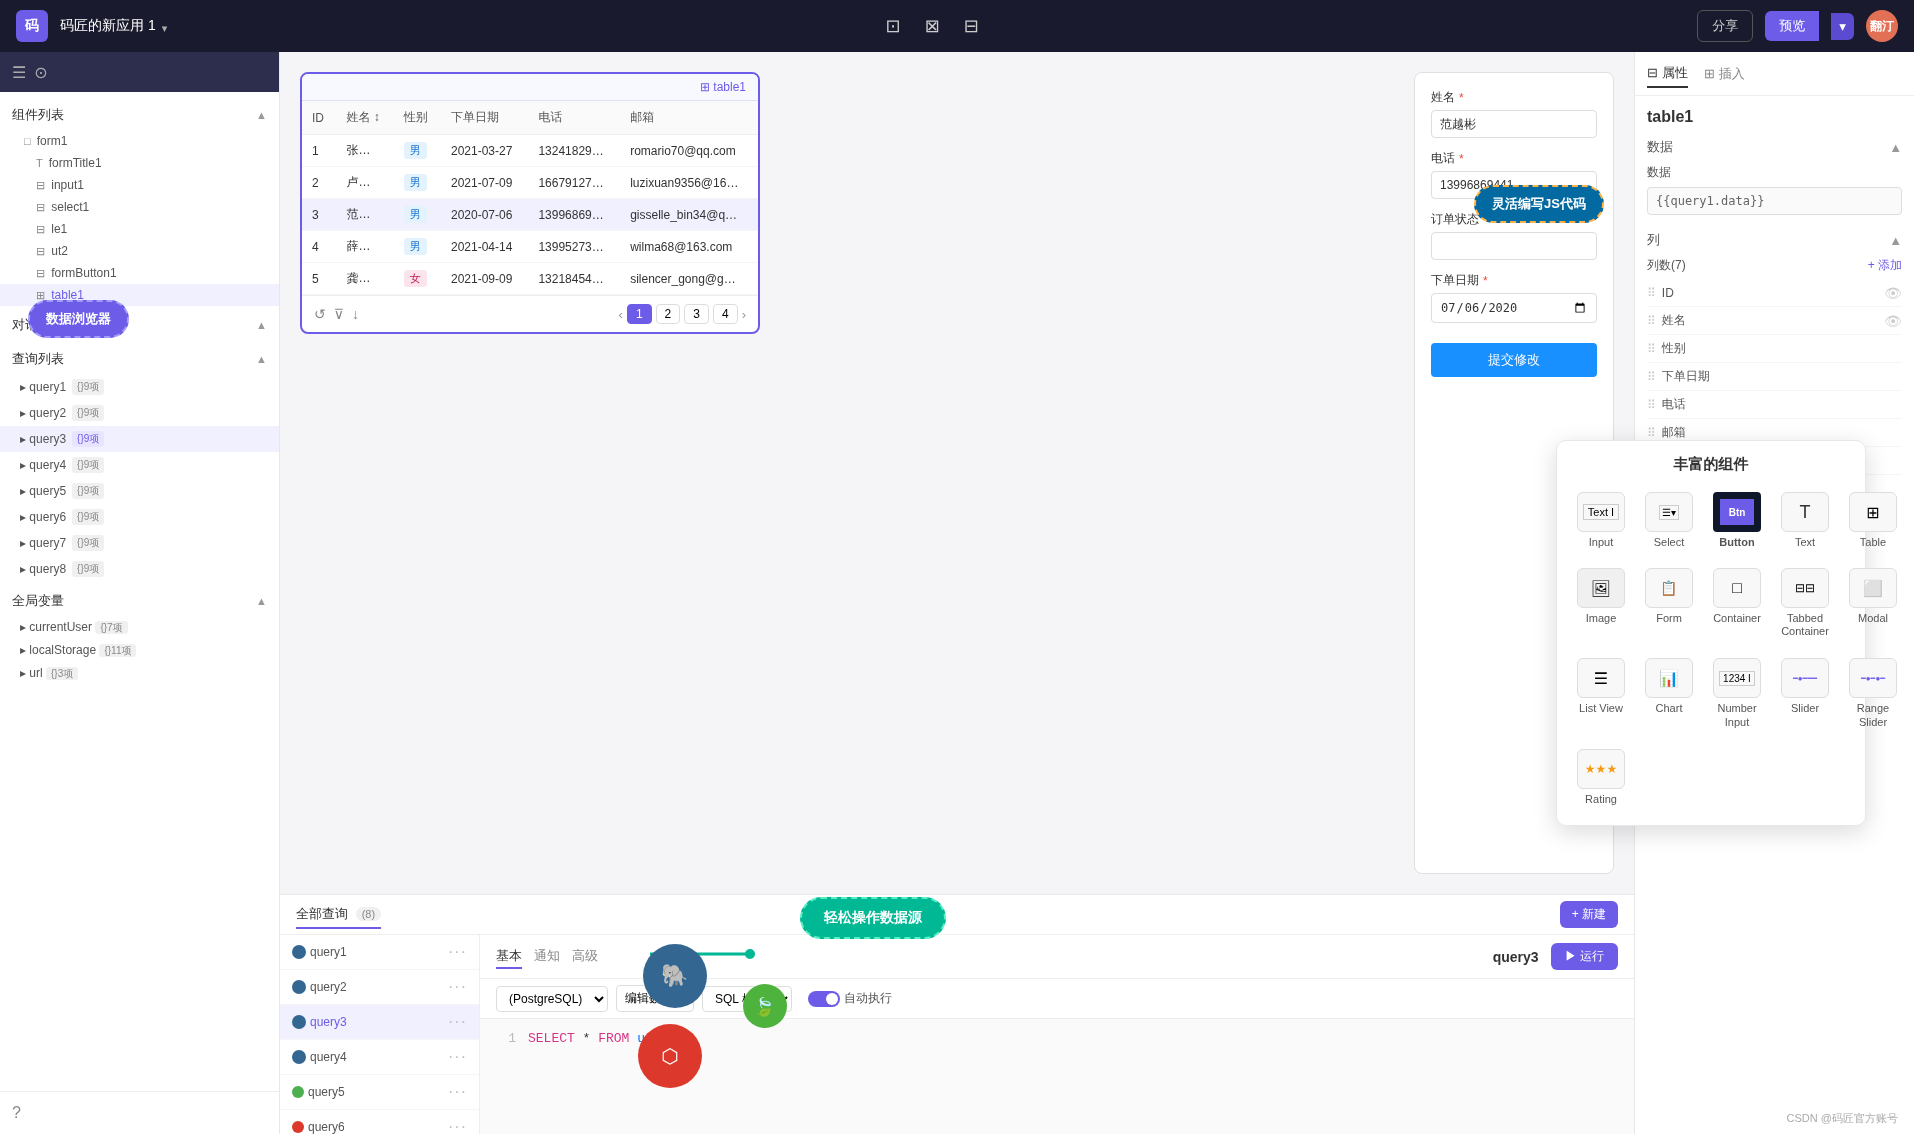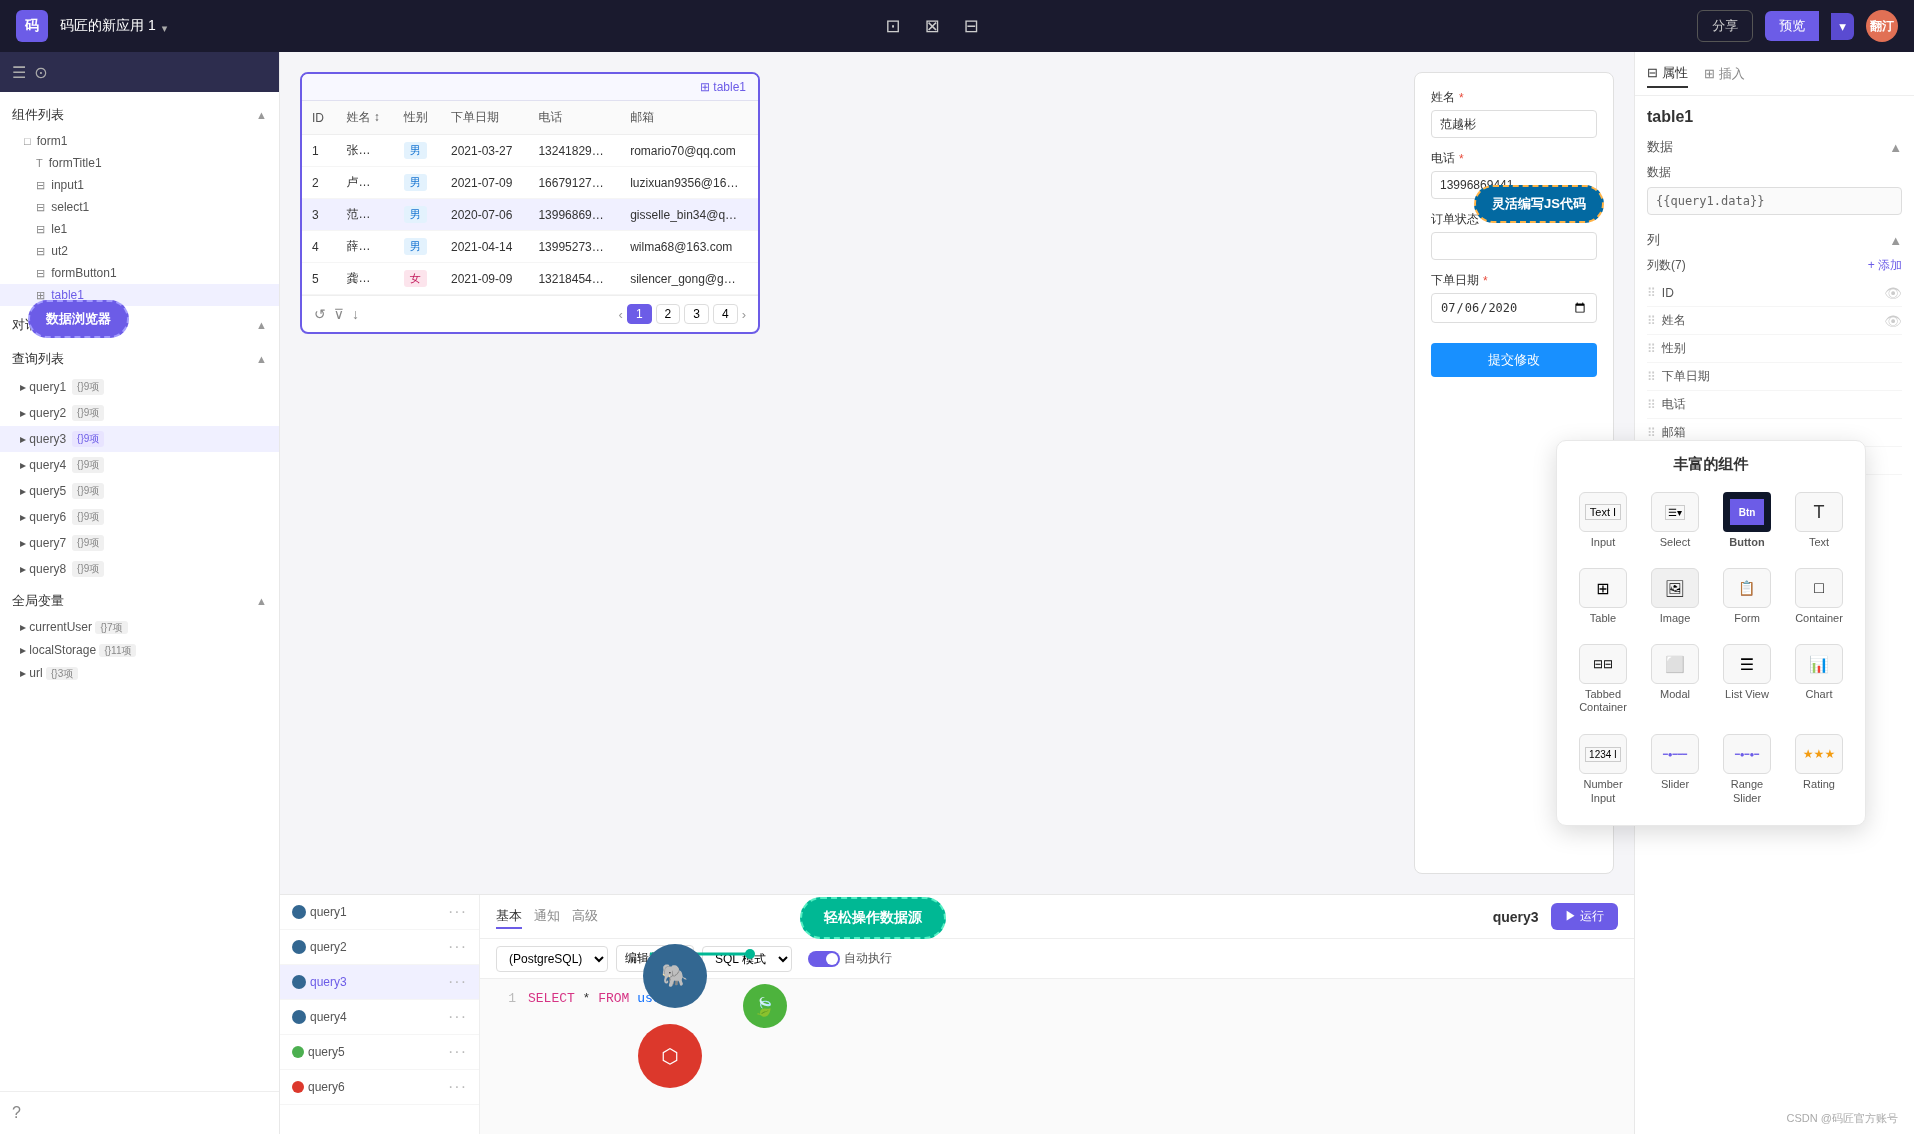--- a/index.html
+++ b/index.html
@@ -368,20 +368,27 @@
             <span>下单日期</span>
             <span class="required">*</span>
           </div>
           <input class="form-input" type="date" value="2020-07-06" style="">
         </div>
         <button class="form-submit-btn">提交修改</button>
       </div>
     </div>
 
     <div class="bottom-panel">
+      <div class="bottom-panel-tabs">
+        <span class="bottom-tab active">
+          <span>全部查询</span>
+          <span class="bottom-count">(8)</span>
+        </span>
+        <button class="add-btn">+ 新建</button>
+      </div>
       <div class="bottom-panel-content">
 
         <div class="query-list scrollbar">
           <div class="query-list-item">
             <span style="display:flex;align-items:center;gap:4px;">
               <span style="width:14px;height:14px;background:#336791;border-radius:50%;display:inline-block;"></span>
               query1
             </span>
             <span class="dots">···</span>
           </div>
@@ -568,21 +575,21 @@
         </div>
       </div>
     </div>
   </div>
 </div>
 
 <div style="position:fixed;right:310px;top:185px;background:#0369a1;color:white;padding:8px 16px;border-radius:20px;font-size:13px;font-weight:bold;z-index:30;border:2px dashed #ffb347;white-space:nowrap;">灵活编写JS代码</div>
 
 <div style="position:fixed;right:48px;top:440px;background:white;border:1px solid #e8e8e8;border-radius:10px;z-index:25;padding:14px;box-shadow:0 6px 24px rgba(0,0,0,0.15);width:310px;">
   <div style="font-size:15px;font-weight:bold;color:#333;text-align:center;margin-bottom:12px;">丰富的组件</div>
-  <div style="display:grid;grid-template-columns:repeat(4,1fr);gap:8px;">
+  <div style="display:grid;grid-template-columns:repeat(5,1fr);gap:8px;">
 
     <div class="comp-item">
       <div class="comp-icon" style="font-size:13px;border:1px solid #ddd;background:#f8f8f8;width:48px;height:40px;display:flex;align-items:center;justify-content:center;">
         <span style="border:1px solid #ccc;padding:1px 4px;font-size:11px;">Text I</span>
       </div>
       <span style="font-size:11px;color:#555;">Input</span>
     </div>
     <div class="comp-item">
       <div class="comp-icon" style="font-size:13px;width:48px;height:40px;display:flex;align-items:center;justify-content:center;background:#f8f8f8;border:1px solid #ddd;">
         <span style="font-size:10px;border:1px solid #ccc;padding:1px 2px;">☰▾</span>

